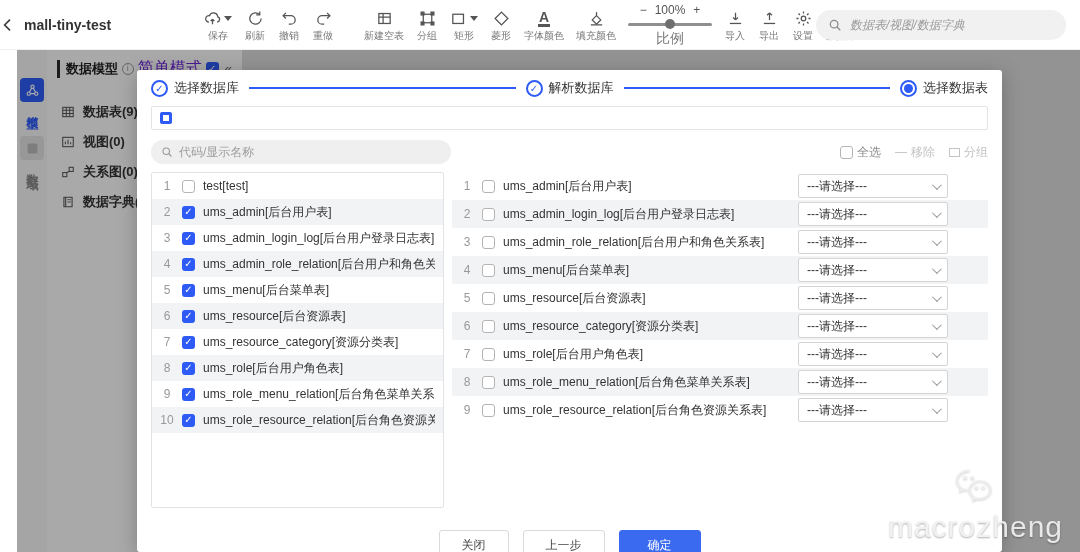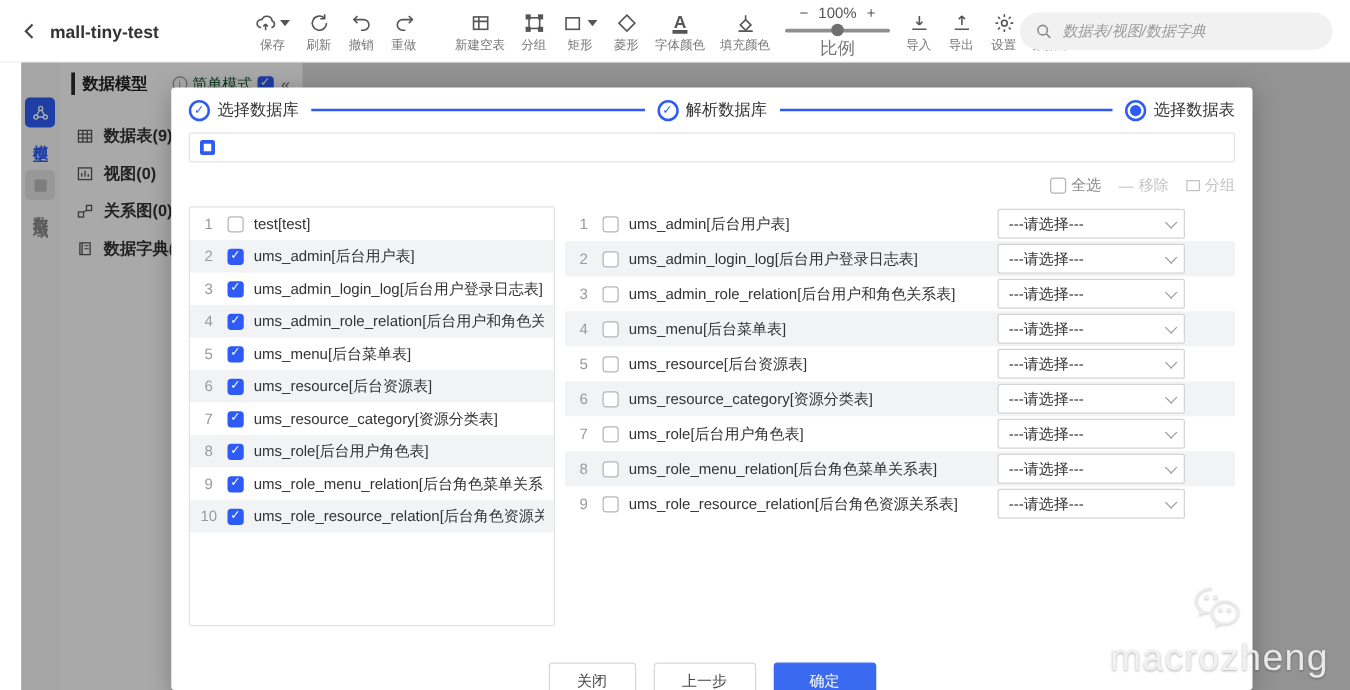--- a/index.html
+++ b/index.html
@@ -1,21 +1,21 @@
 <!DOCTYPE html>
 <html><head>
 <meta charset="utf-8">
 <style>
   * { margin:0; padding:0; box-sizing:border-box; }
   html,body { width:1080px; height:552px; overflow:hidden; }
   body { font-family:"Liberation Sans","DejaVu Sans",sans-serif; background:#fff; position:relative; }
 
   
   .topbar { position:absolute; top:0; left:0; width:1080px; height:50px; background:#fff; z-index:5; display:flex; align-items:center; border-bottom:1px solid #f0f0f0;}
-  .tb-left { display:flex; align-items:center; gap:8px; padding-left:16px; width:200px; }
+  .tb-left { display:flex; align-items:center; gap:8px; width:200px; }
   .back-ic { width:16px; height:16px; color:#444; cursor:pointer; }
   .tb-title { font-size:14px; font-weight:bold; color:#333; }
   .tb-tools { display:flex; align-items:flex-start; gap:4px; }
   .tool { display:flex; flex-direction:column; align-items:center; padding:2px 4px 0; cursor:pointer; min-width:30px; }
   .tool .ic { height:20px; display:flex; align-items:center; justify-content:center; color:#555; font-size:16px; line-height:20px; }
   .tool .ic svg { width:17px; height:17px; }
   .tool .lbl { font-size:10px; color:#777; margin-top:1px; white-space:nowrap; }
   .caret { width:0; height:0; border-left:4px solid transparent; border-right:4px solid transparent; border-top:5px solid #555; margin-left:3px; display:inline-block; }
   .fontA { font-size:14px; font-weight:bold; color:#555; border-bottom:3px solid #555; line-height:14px; padding:0 1px; }
   .tool-sep { width:14px; }
@@ -41,21 +41,21 @@
   .rail-tile svg { width:15px; height:15px; }
   .rail-lbl { writing-mode:vertical-lr; letter-spacing:2px; font-size:12px; font-weight:bold; }
   .rail-item.active .rail-lbl { color:#2e5bf6; }
   .rail-item:not(.active) .rail-lbl { color:#8a8a8a; }
 
   .sidebar { position:absolute; left:30px; top:0; width:195px; height:502px; background:#fdfdfd; padding:8px 10px; }
   .sb-head { display:flex; align-items:center; font-size:13px; }
   .sb-title { font-weight:bold; color:#222; border-left:3px solid #2b2b2b; padding-left:6px; }
   .sb-mode { margin-left:auto; display:flex; align-items:center; gap:4px; }
   .info-circ { width:12px; height:12px; border:1px solid #999; border-radius:50%; font-size:9px; color:#999; display:flex; align-items:center; justify-content:center; line-height:1; }
-  .sb-mode .txt { font-size:12px; color:#14532d; }
+  .sb-mode .txt { font-size:16px; color:#6d28d9; }
   .cbx { width:13px; height:13px; border-radius:3px; display:inline-flex; align-items:center; justify-content:center; flex:none; }
   .cbx.on { background:#2e5bf6; color:#fff; font-size:10px; font-weight:bold; }
   .cbx.off { background:#fff; border:1px solid #b5b5b5; }
   .sb-collapse { font-size:13px; color:#666; margin-left:6px; cursor:pointer; }
   .sb-items { list-style:none; margin-top:18px; }
   .sb-item { display:flex; align-items:center; gap:8px; padding:6px 4px; font-size:13px; font-weight:bold; color:#333; cursor:pointer; }
   .sb-item svg { width:14px; height:14px; color:#555; flex:none; }
 
   .overlay { position:absolute; inset:0; background:rgba(0,0,0,0.33); z-index:10; }
 
@@ -375,20 +375,27 @@
           <span class="step-ic current">
             <span class="dotface"></span>
           </span>
           <span class="step-lbl">选择数据表</span>
         </div>
       </div>
     <div class="infobar">
       <span class="ind-cbx"></span>
     </div>
     <div class="ctlrow">
+      <div class="m-search">
+        <svg viewBox="0 0 24 24" fill="none" stroke="currentColor" stroke-width="2.2">
+            <circle cx="10.5" cy="10.5" r="6.5"></circle>
+            <path d="M15.5 15.5L21 21"></path>
+          </svg>
+        <span class="ph">代码/显示名称</span>
+      </div>
       <div class="ctl-right">
         <span class="ctl-item en">
           <span class="cbx off"></span>
           <span class="t">全选</span>
         </span>
         <span class="ctl-item dis">
           <span class="sym">—</span>
           <span class="t">移除</span>
         </span>
         <span class="ctl-item dis">

